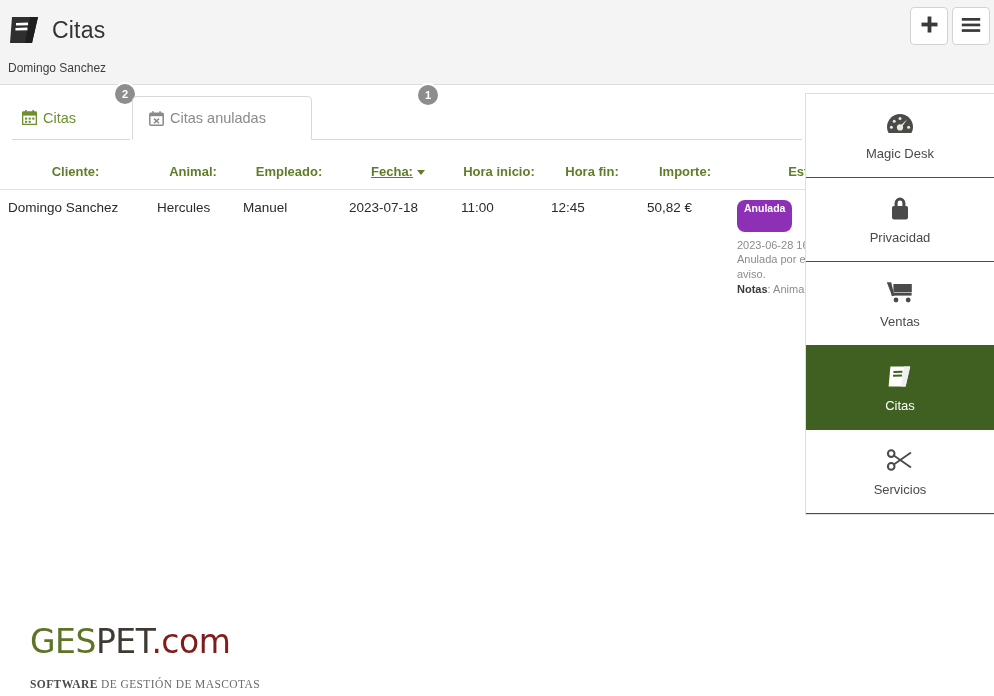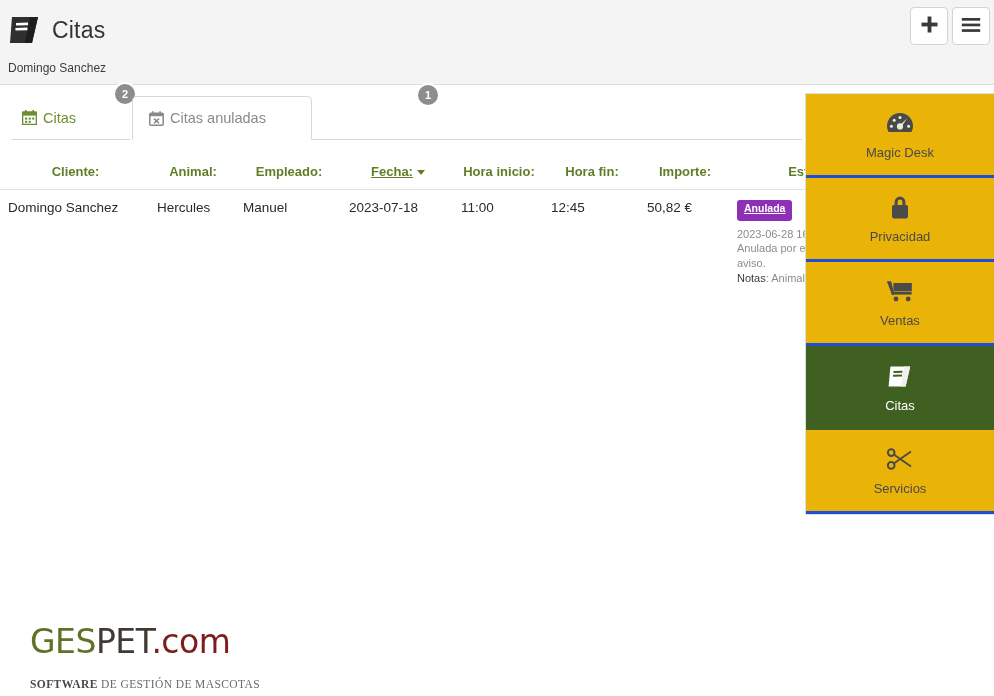--- a/index.html
+++ b/index.html
@@ -182,52 +182,51 @@
     vertical-align: middle;
   }
 
   
   .status-badge {
     display: inline-block;
     background: #8e30b5;
     color: #ffffff;
     font-size: 10.5px;
     font-weight: bold;
-    padding: 3px 7px 6px 7px;
-    border-radius: 3px;
+    padding: 3px 7px 17px 7px;
+    border-radius: 8px;
     line-height: 1.1;
-    text-decoration: underline;
   }
   .status-meta {
     margin-top: 6px;
     font-size: 11px;
     color: #8c8c8c;
     line-height: 1.35;
   }
   .status-meta .notas-label {
     color: #3b3b3b;
-    font-weight: normal;
+    font-weight: bold;
   }
 
   
   #sidebar {
     position: absolute;
     right: 0;
     top: 93px;
     width: 189px;
     border: 1px solid #dedede;
     border-right: none;
     box-sizing: border-box;
     background: #e6eed9;
   }
   .sidebar-item {
     height: 84px;
     box-sizing: border-box;
-    background: #eab308;
-    border-bottom: 3px solid #1d4ed8;
+    background: #ffffff;
+    border-bottom: 1px solid #1d4ed8;
     display: flex;
     flex-direction: column;
     align-items: center;
     justify-content: center;
     cursor: pointer;
     color: #4a4a4a;
   }
   .sidebar-item.active {
     background: #3f6020;
     color: #ffffff;

